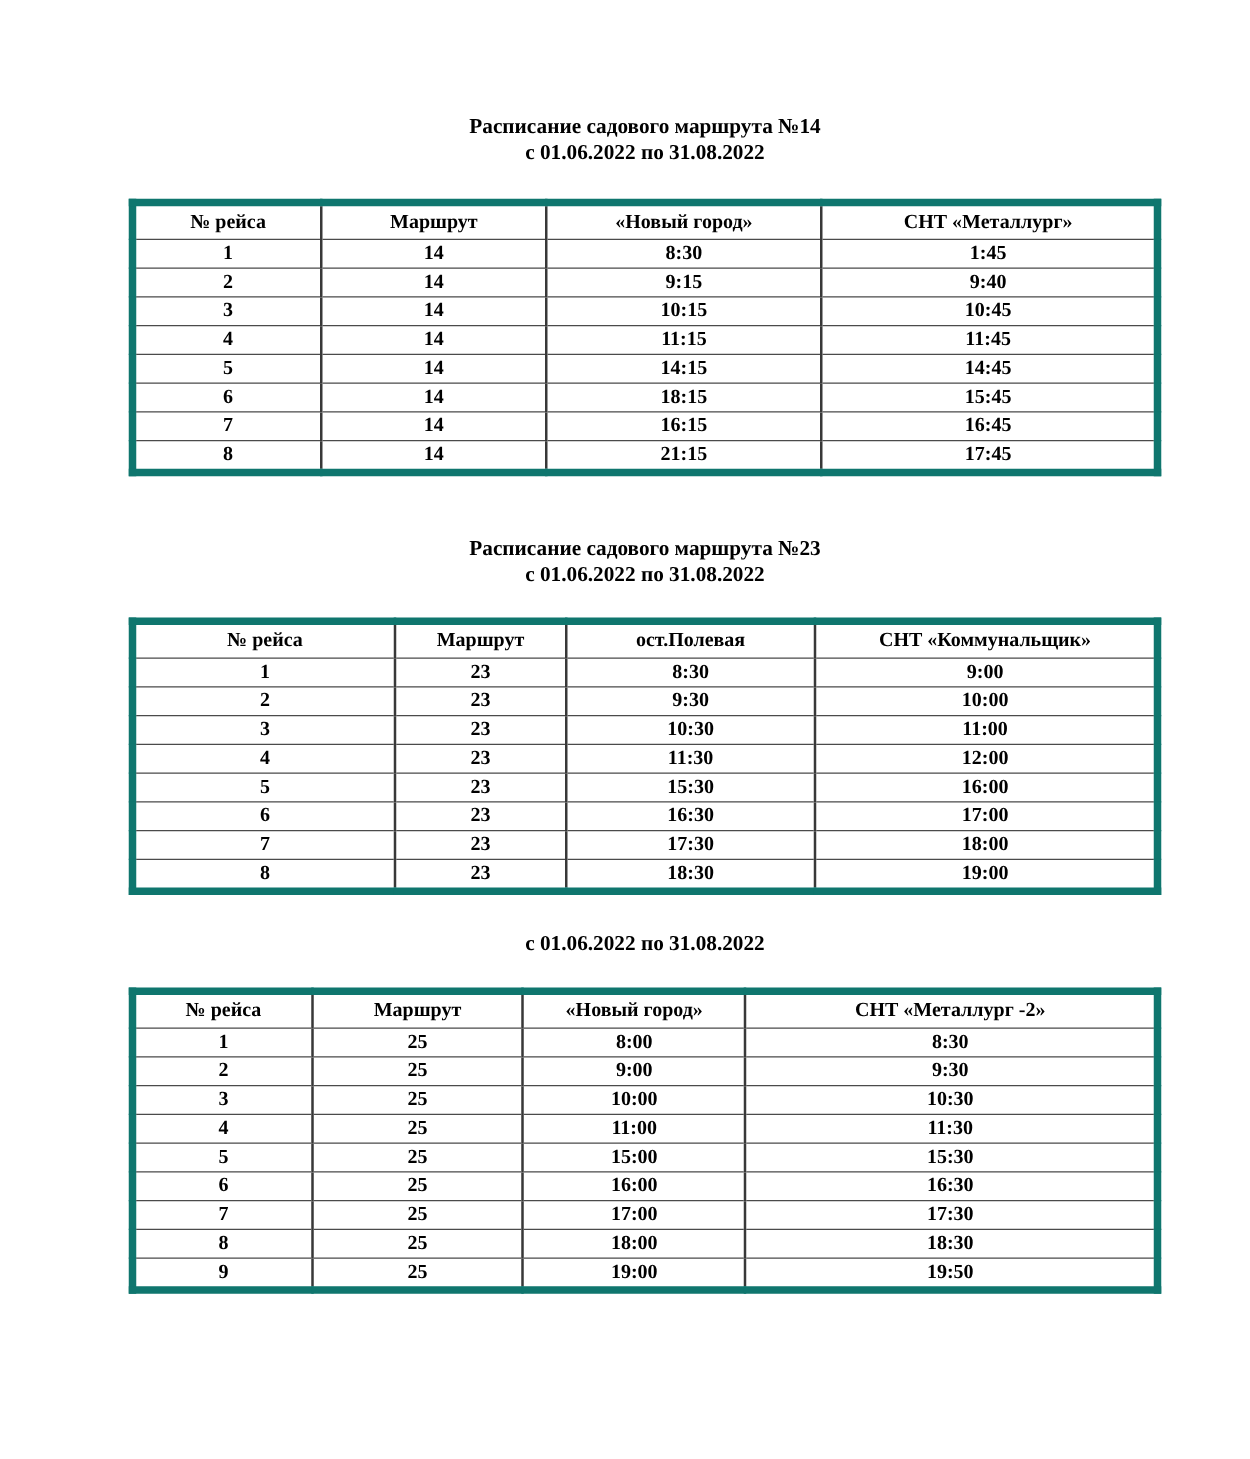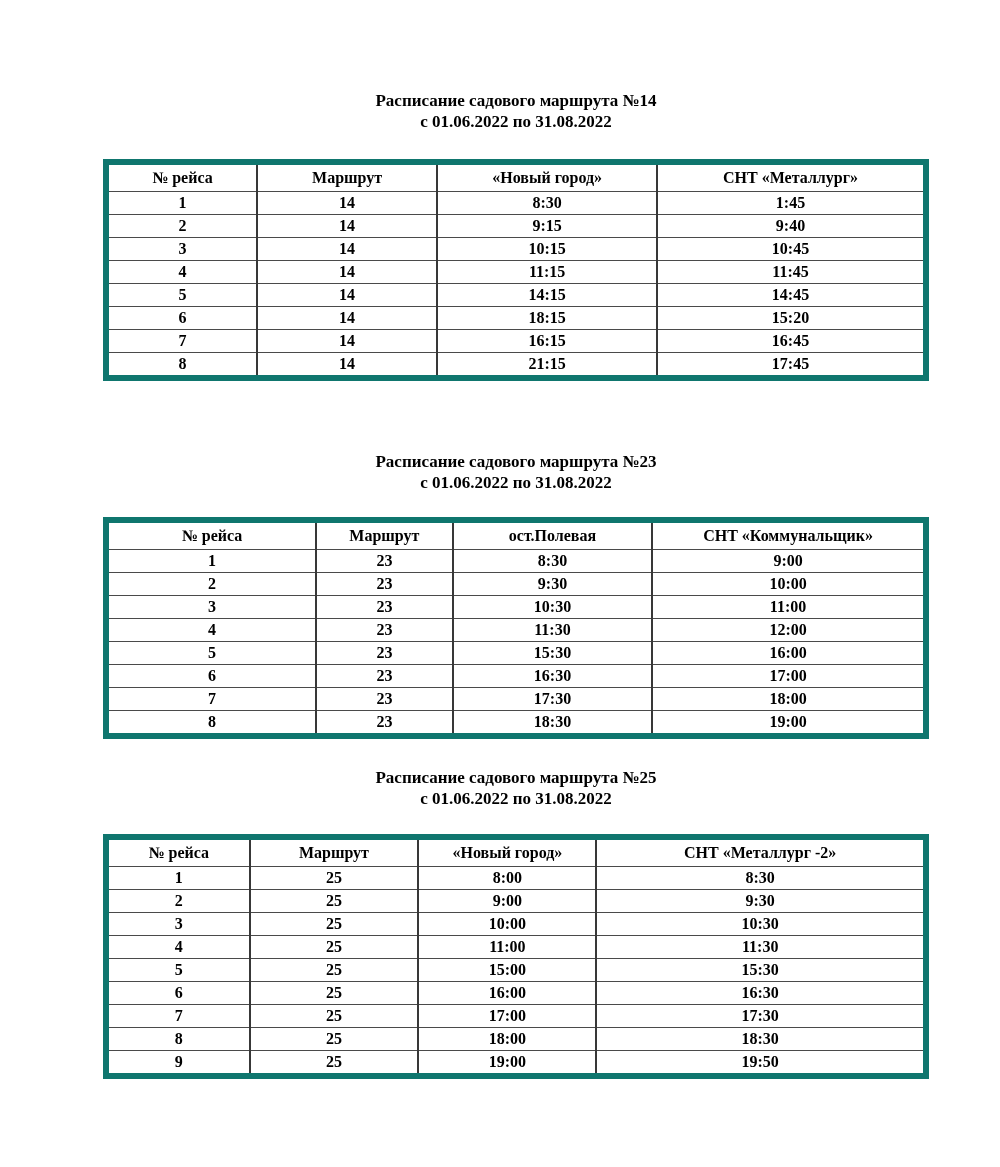--- a/index.html
+++ b/index.html
@@ -21,21 +21,21 @@
   .title {
     margin: 0;
     text-align: center;
     font-size: 17px;
     font-weight: bold;
     line-height: 21px;
   }
   .title .tline { display: block; }
   .sec0 .title { padding-top: 90px; }
   .sec0 table  { margin-top: 27px; }
-  .sec1 .title { padding-top: 70px; }
+  .sec1 .title { padding-top: 47px; }
   .sec1 table  { margin-top: 24px; }
   .sec2 .title { padding-top: 28px; }
   .sec2 table  { margin-top: 25px; }
   table.grid {
     width: 100%;
     border-collapse: collapse;
     table-layout: fixed;
     border: 6px solid #0f766e;
   }
   table.grid th, table.grid td {
@@ -108,21 +108,21 @@
           <tr>
             <td>5</td>
             <td>14</td>
             <td>14:15</td>
             <td>14:45</td>
           </tr>
           <tr>
             <td>6</td>
             <td>14</td>
             <td>18:15</td>
-            <td>15:20</td>
+            <td>15:45</td>
           </tr>
           <tr>
             <td>7</td>
             <td>14</td>
             <td>16:15</td>
             <td>16:45</td>
           </tr>
           <tr>
             <td>8</td>
             <td>14</td>
@@ -201,21 +201,20 @@
             <td>23</td>
             <td>18:30</td>
             <td>19:00</td>
           </tr>
         </tbody>
       </table>
   </section>
 
   <section class="sec2">
     <h2 class="title">
-      <span class="tline">Расписание садового маршрута №25</span>
       <span class="tline">с 01.06.2022 по 31.08.2022</span>
     </h2>
     <table class="grid">
         <colgroup>
           <col style="width: 17.5%;">
           <col style="width: 20.6%;">
           <col style="width: 21.7%;">
           <col style="width: 40.2%;">
         </colgroup>
         <thead>

